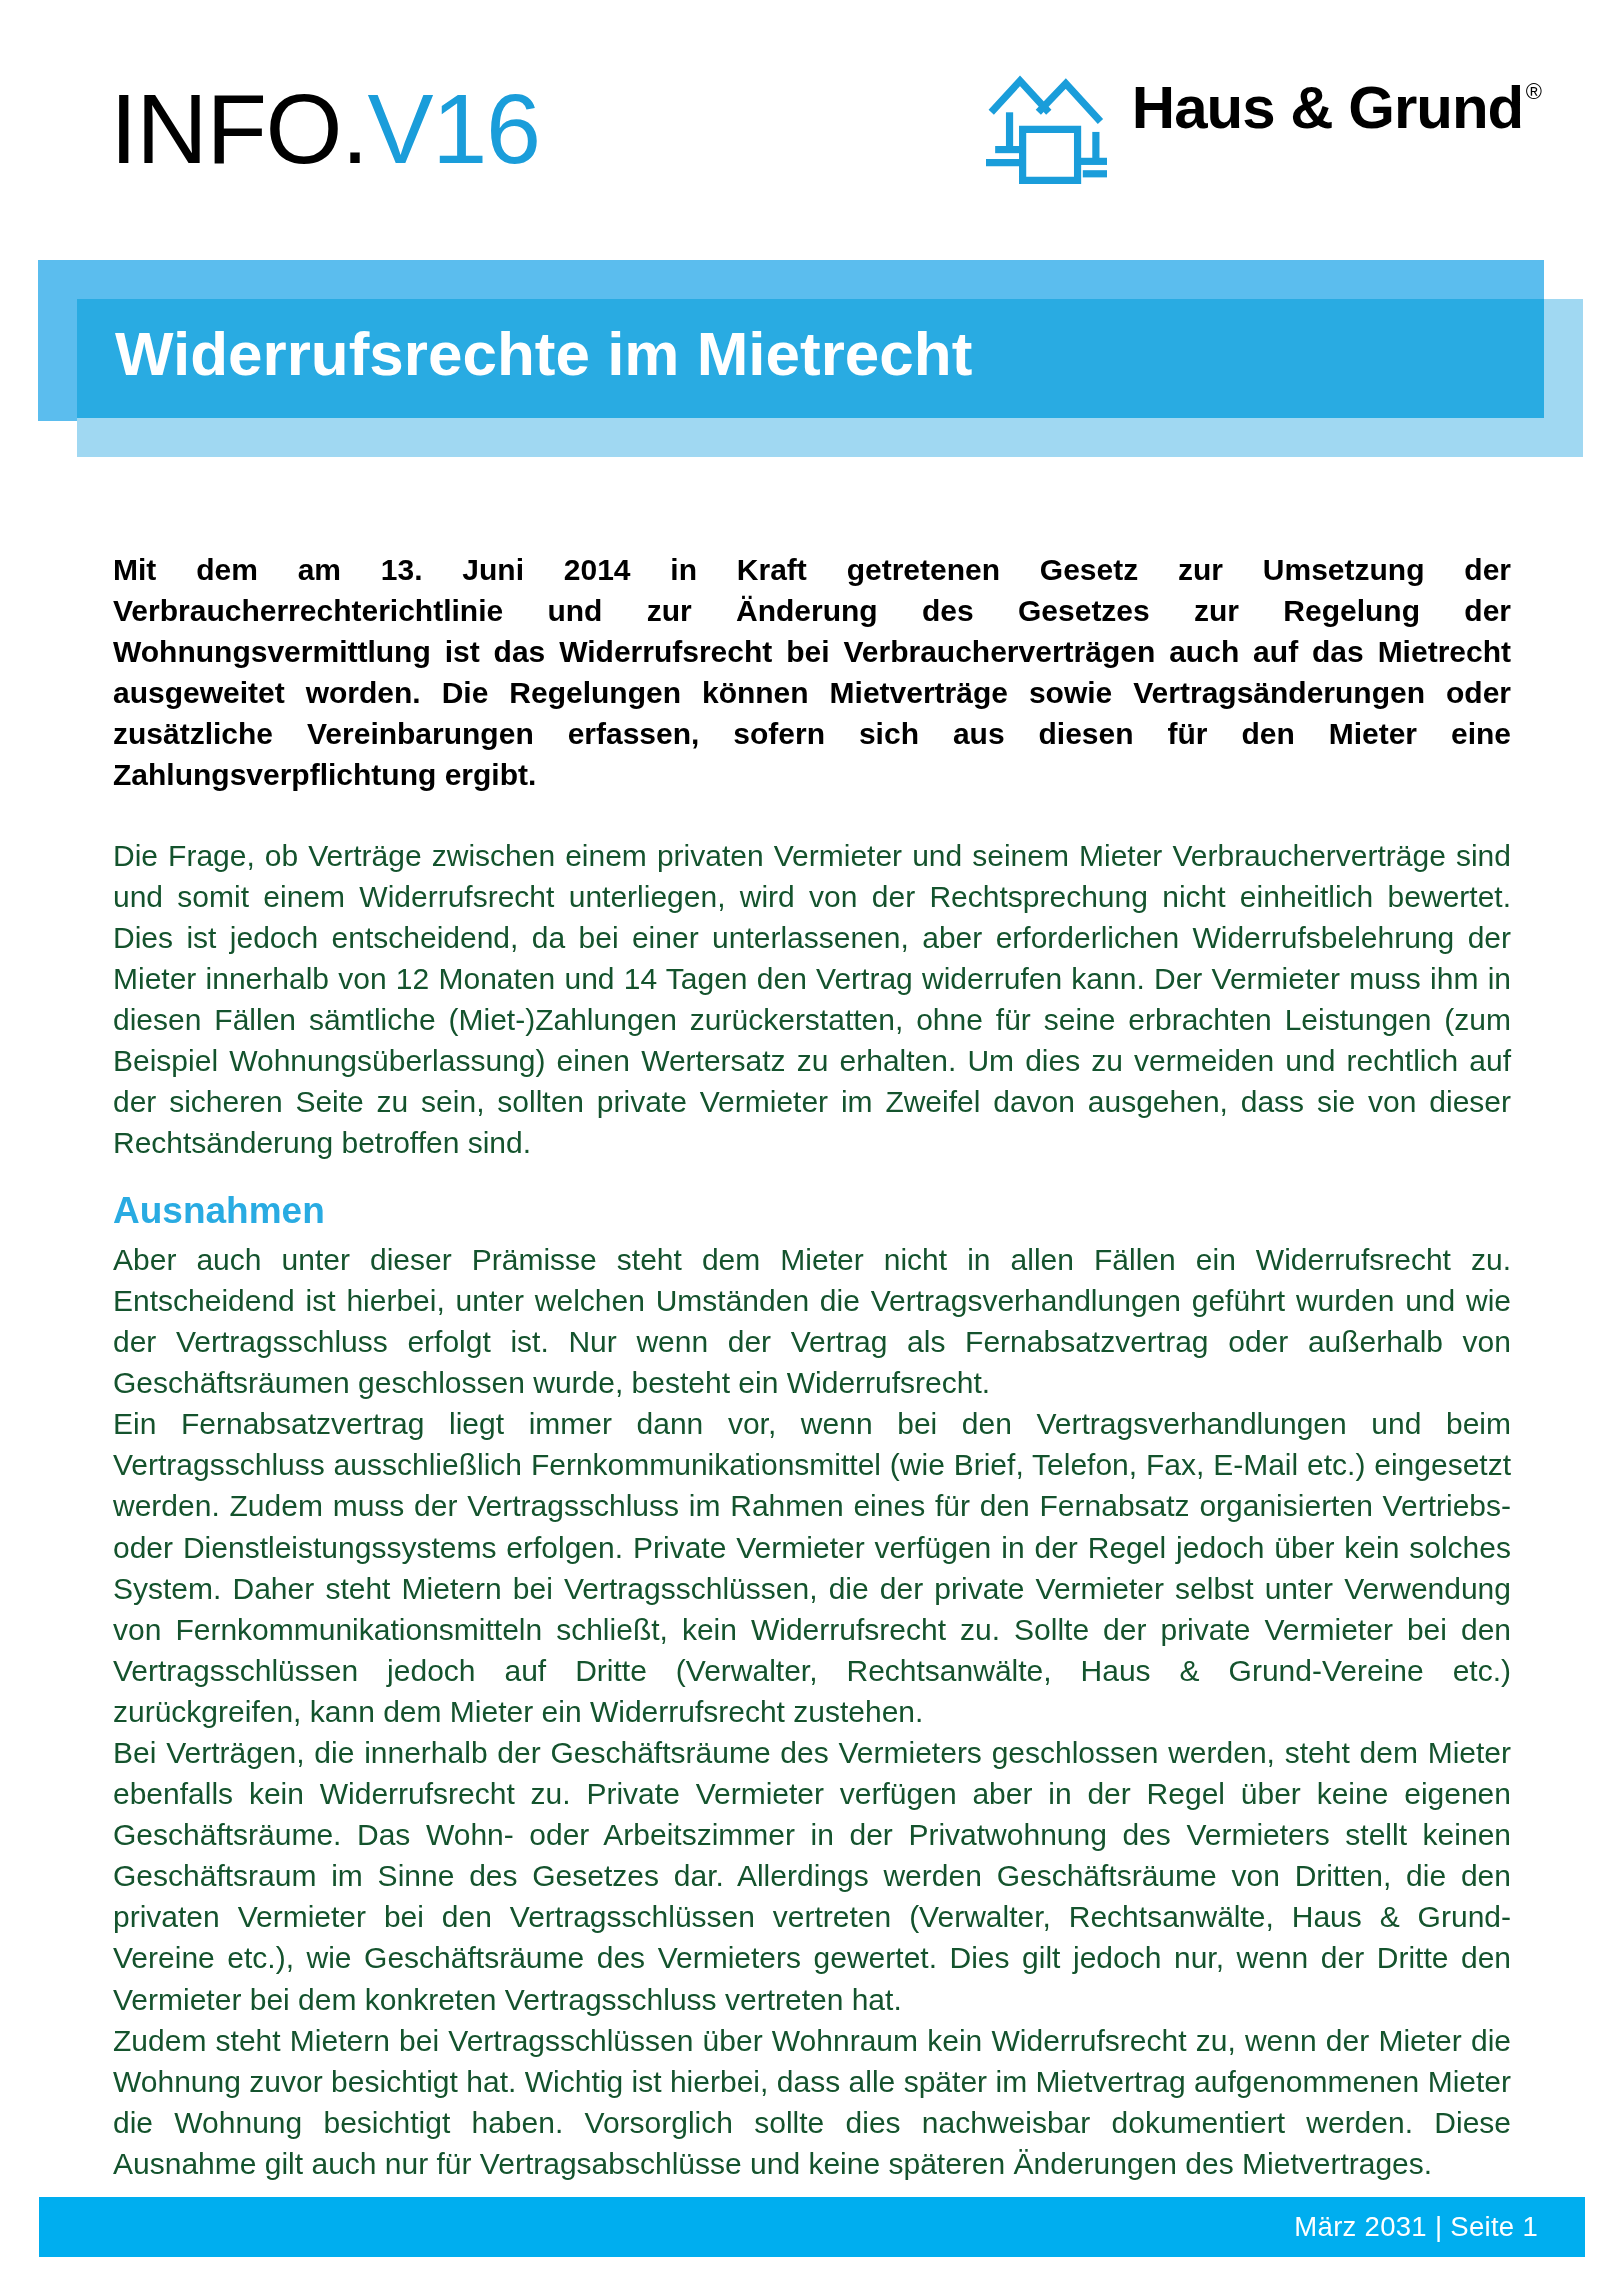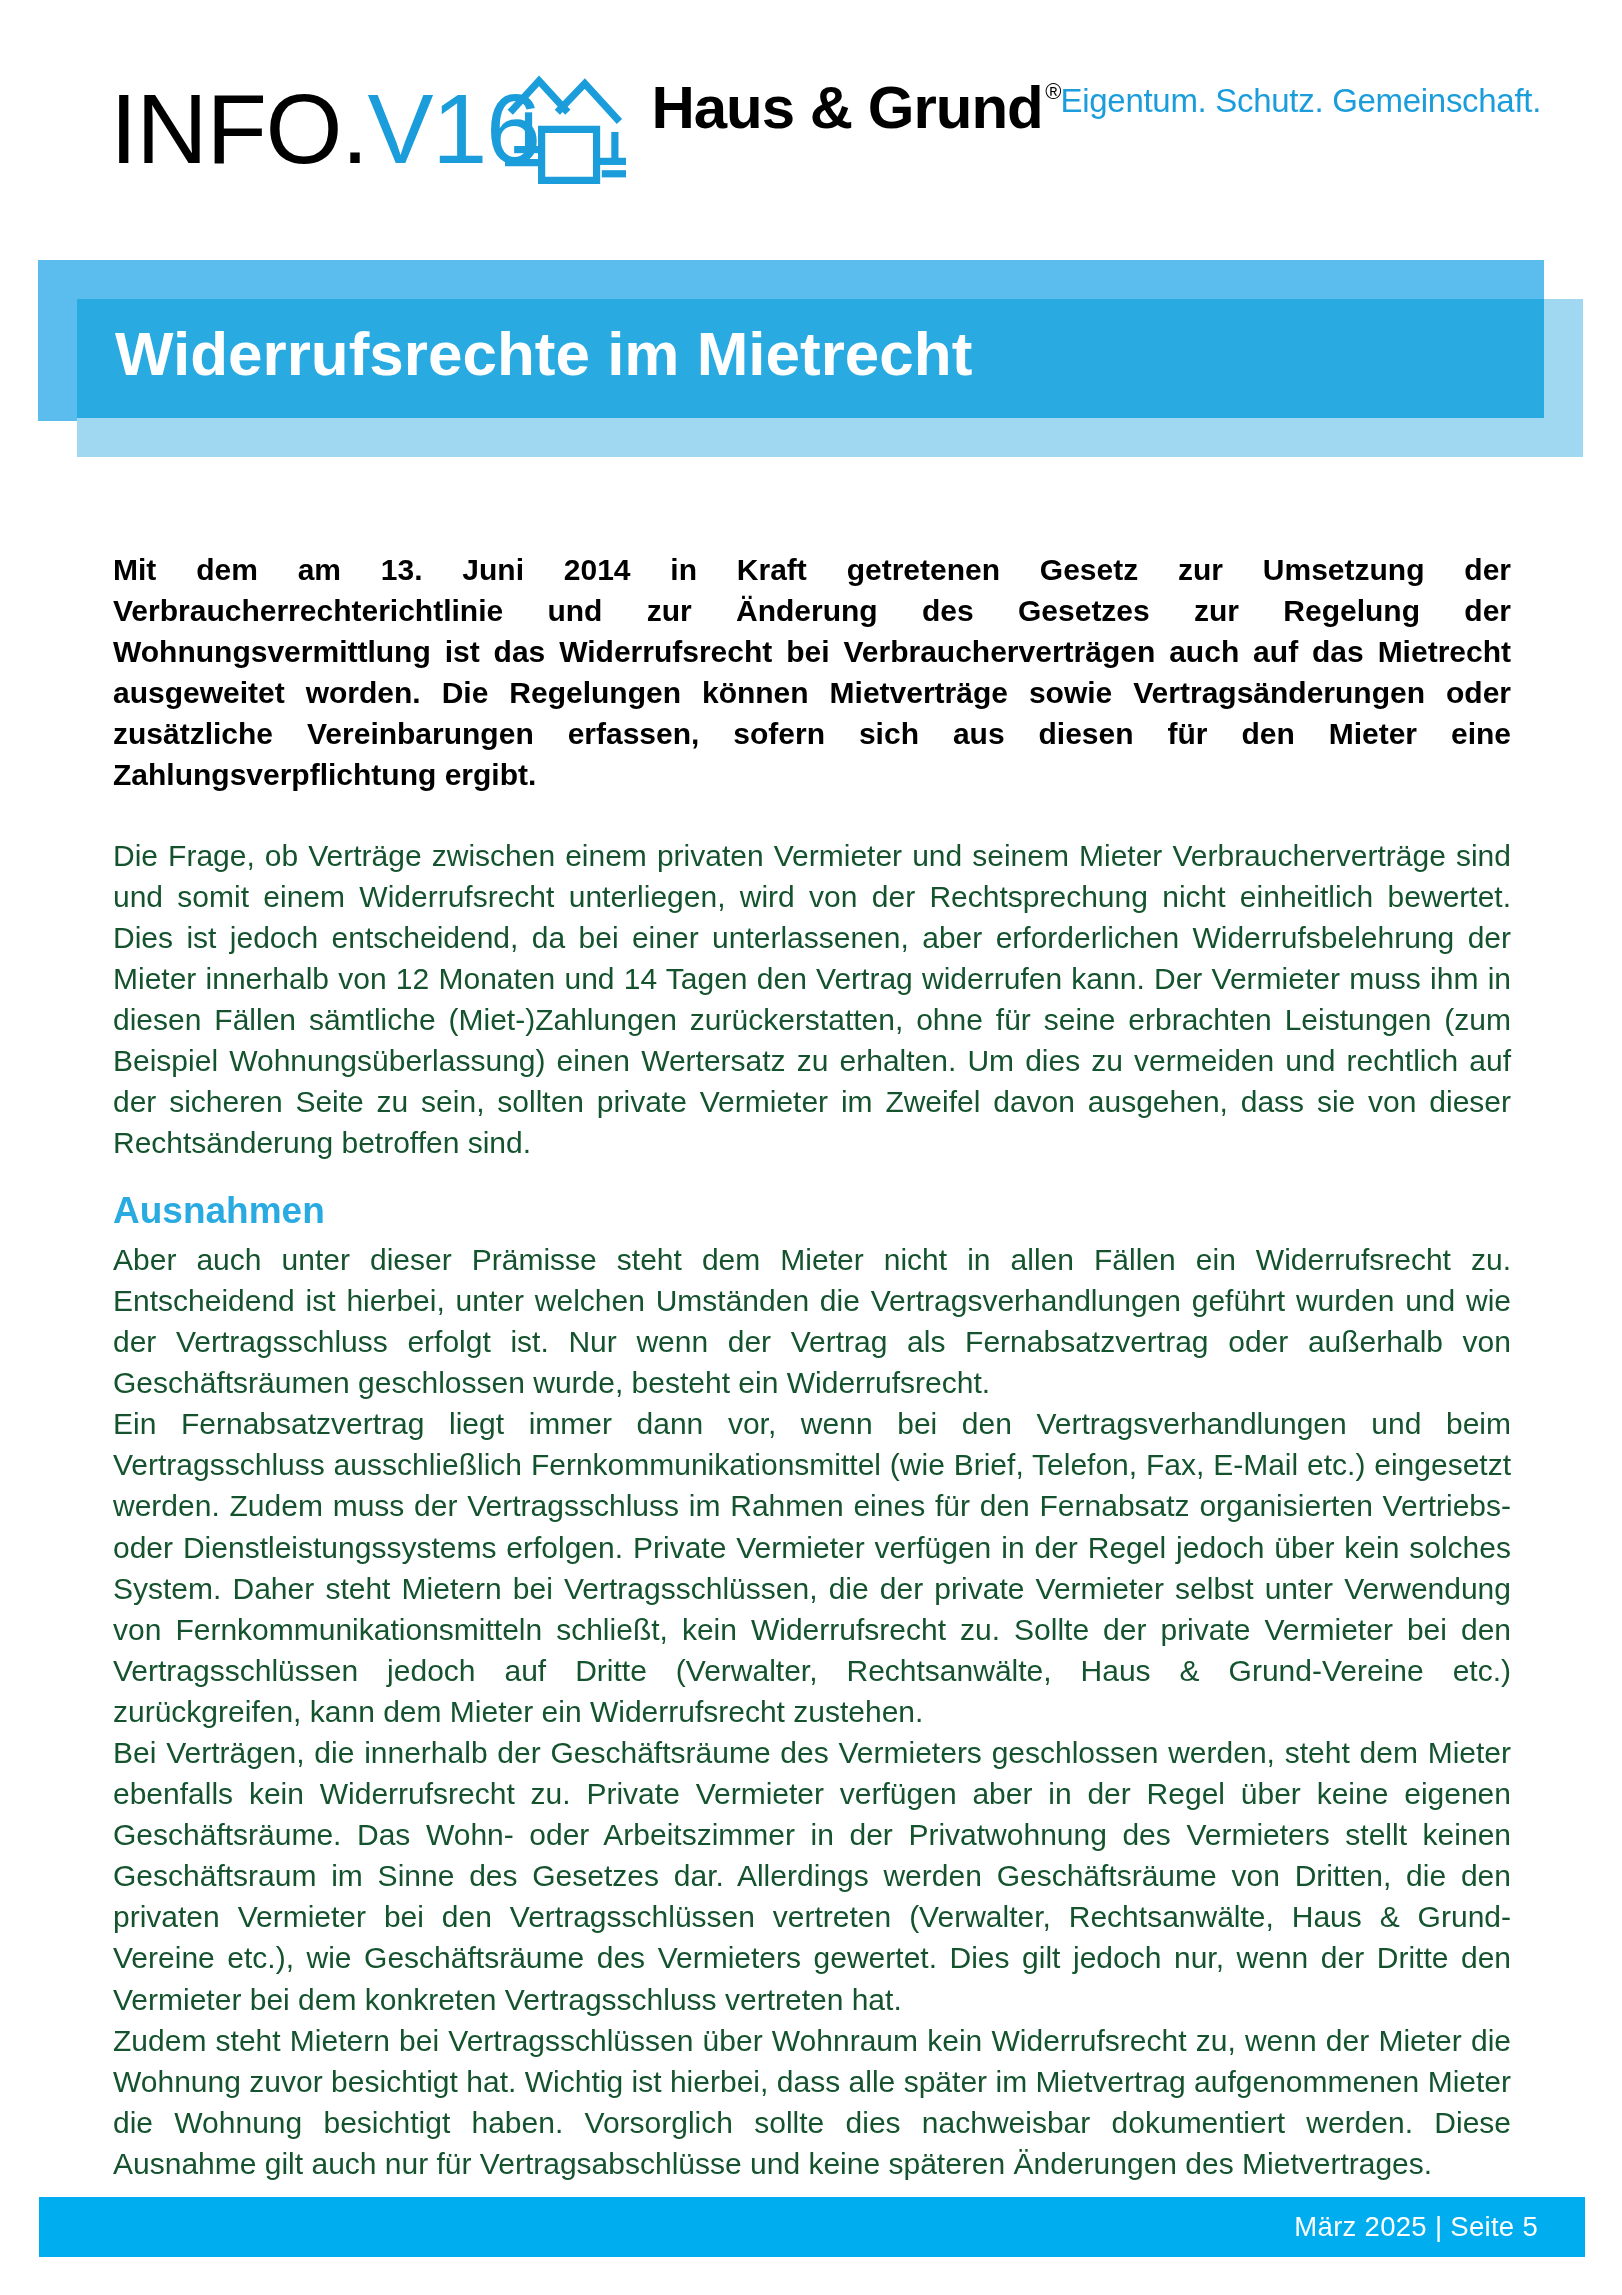--- a/index.html
+++ b/index.html
@@ -226,21 +226,20 @@
           <path d="M140 141 L185 141"></path>
           <path d="M148 160 L185 160"></path>
         </g>
       </svg>
 
       <div class="brand-words">
         <div class="brand-name">
           <span>Haus &amp; Grund</span>
           <span class="reg">®</span>
         </div>
-        <div class="brand-tagline">Eigentum. Schutz. Gemeinschaft.</div>
       </div>
 
     </div>
   </div>
 
   <div class="banner">
     <div class="banner-bar-top"></div>
     <div class="banner-bar-bottom"></div>
     <div class="banner-bar-main"></div>
     <div class="banner-title">Widerrufsrechte im Mietrecht</div>
@@ -255,17 +254,17 @@
     <h2 class="section-head">Ausnahmen</h2>
 
     <p class="body">Aber auch unter dieser Prämisse steht dem Mieter nicht in allen Fällen ein Widerrufsrecht zu. Entscheidend ist hierbei, unter welchen Umständen die Vertragsverhandlungen geführt wurden und wie der Vertragsschluss erfolgt ist. Nur wenn der Vertrag als Fernabsatzvertrag oder außerhalb von Geschäftsräumen geschlossen wurde, besteht ein Widerrufsrecht.</p>
     <p class="body">Ein Fernabsatzvertrag liegt immer dann vor, wenn bei den Vertragsverhandlungen und beim Vertragsschluss ausschließlich Fernkommunikationsmittel (wie Brief, Telefon, Fax, E-Mail etc.) eingesetzt werden. Zudem muss der Vertragsschluss im Rahmen eines für den Fernabsatz organisierten Vertriebs- oder Dienstleistungssystems erfolgen. Private Vermieter verfügen in der Regel jedoch über kein solches System. Daher steht Mietern bei Vertragsschlüssen, die der private Vermieter selbst unter Verwendung von Fernkommunikationsmitteln schließt, kein Widerrufsrecht zu. Sollte der private Vermieter bei den Vertragsschlüssen jedoch auf Dritte (Verwalter, Rechtsanwälte, Haus &amp; Grund-Vereine etc.) zurückgreifen, kann dem Mieter ein Widerrufsrecht zustehen.</p>
     <p class="body">Bei Verträgen, die innerhalb der Geschäftsräume des Vermieters geschlossen werden, steht dem Mieter ebenfalls kein Widerrufsrecht zu. Private Vermieter verfügen aber in der Regel über keine eigenen Geschäftsräume. Das Wohn- oder Arbeitszimmer in der Privatwohnung des Vermieters stellt keinen Geschäftsraum im Sinne des Gesetzes dar. Allerdings werden Geschäftsräume von Dritten, die den privaten Vermieter bei den Vertragsschlüssen vertreten (Verwalter, Rechtsanwälte, Haus &amp; Grund-Vereine etc.), wie Geschäftsräume des Vermieters gewertet. Dies gilt jedoch nur, wenn der Dritte den Vermieter bei dem konkreten Vertragsschluss vertreten hat.</p>
     <p class="body">Zudem steht Mietern bei Vertragsschlüssen über Wohnraum kein Widerrufsrecht zu, wenn der Mieter die Wohnung zuvor besichtigt hat. Wichtig ist hierbei, dass alle später im Mietvertrag aufgenommenen Mieter die Wohnung besichtigt haben. Vorsorglich sollte dies nachweisbar dokumentiert werden. Diese Ausnahme gilt auch nur für Vertragsabschlüsse und keine späteren Änderungen des Mietvertrages.</p>
 
   </div>
 
   <div class="footer">
-    <div class="footer-text">März 2025 |  Seite 5</div>
+    <div class="footer-text">März 2031 |  Seite 1</div>
   </div>
 
 </div>
 
 
 </body></html>

